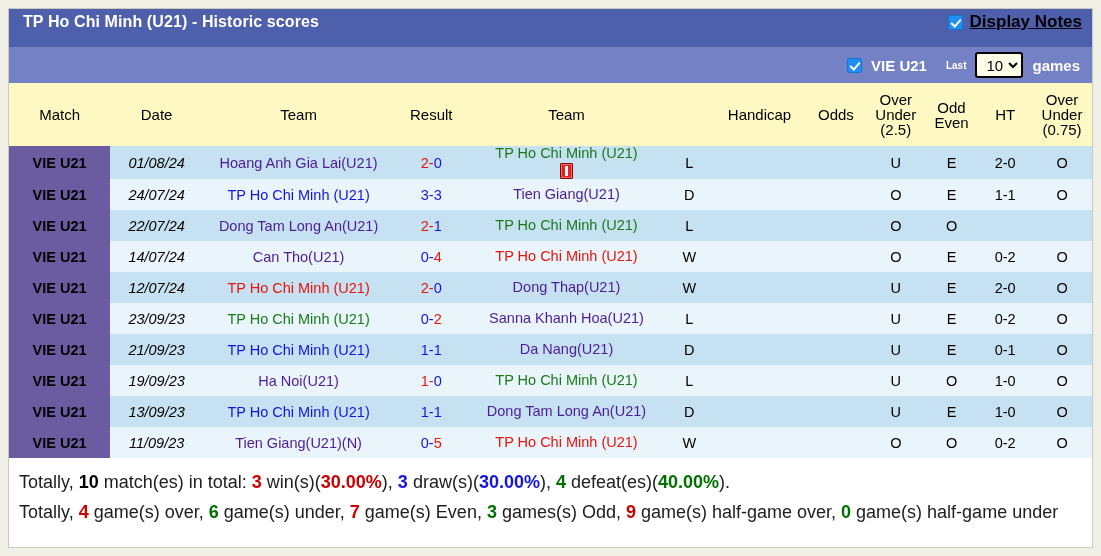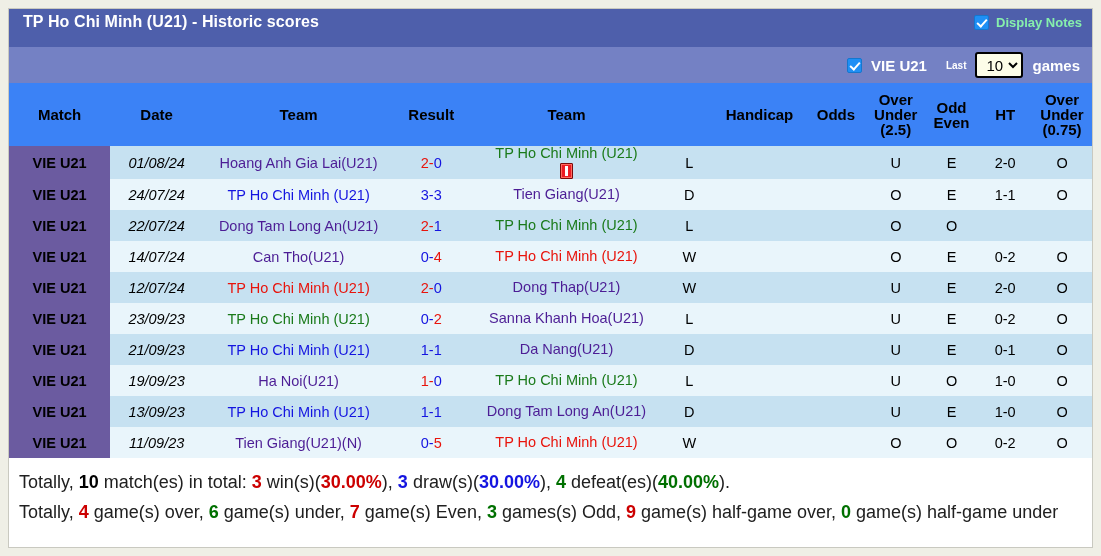--- a/index.html
+++ b/index.html
@@ -19,21 +19,21 @@
   
   .titlebar{
     height:38px;background:#4e5fab;
     display:flex;align-items:center;justify-content:space-between;
     padding:0 10px 12px 14px;box-sizing:border-box;
   }
   .title-text{
     color:#ffffff;font-size:16px;font-weight:bold;letter-spacing:.1px;
   }
   .notes-wrap{display:flex;align-items:center;gap:7px;}
-  .notes-label{color:#86efac;font-size:13px;font-weight:bold;}
+  .notes-label{color:#000000;font-size:17px;font-weight:bold;text-decoration:underline;}
   
   .subbar{
     height:36px;background:#7481c4;
     display:flex;align-items:center;justify-content:flex-end;
     padding:0 12px 0 0;box-sizing:border-box;gap:9px;
   }
   .sub-label{color:#ffffff;font-size:15px;font-weight:bold;}
   .sub-last{color:#ffffff;font-size:10px;font-weight:bold;margin-left:10px;}
   .games-select{
     font-family:"Liberation Sans",sans-serif;
@@ -58,23 +58,23 @@
     content:"";position:absolute;left:4px;top:1px;
     width:4px;height:8px;border:solid #fff;border-width:0 2px 2px 0;
     transform:rotate(42deg);
   }
   
   table.scores{
     width:100%;border-collapse:collapse;table-layout:fixed;
     background:#ffffff;
   }
   table.scores th{
-    font-size:15px;font-weight:bold;color:#000;
+    font-size:15px;font-weight:normal;color:#000;
     padding:9px 2px;vertical-align:middle;line-height:15px;
-    background:#3b82f6;
+    background:#fef9c3;
   }
   table.scores td{
     font-size:14.5px;color:#000;padding:0;height:31px;
     vertical-align:middle;text-align:center;white-space:nowrap;
   }
   tr.r-odd td{background:#c6e1f1;}
   tr.r-even td{background:#e9f5fb;}
   td.league{
     background:#6b5ba0 !important;color:#ffffff;font-weight:bold;font-size:14.5px;
   }

